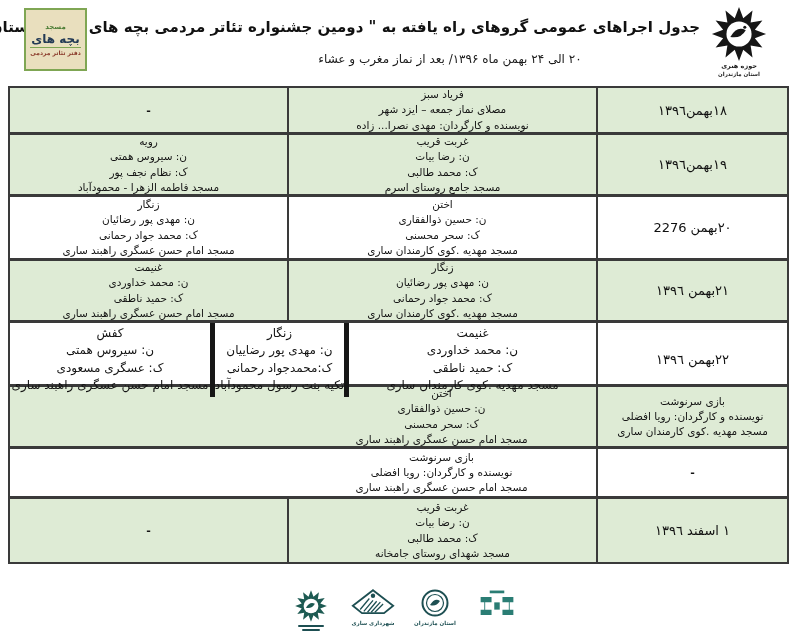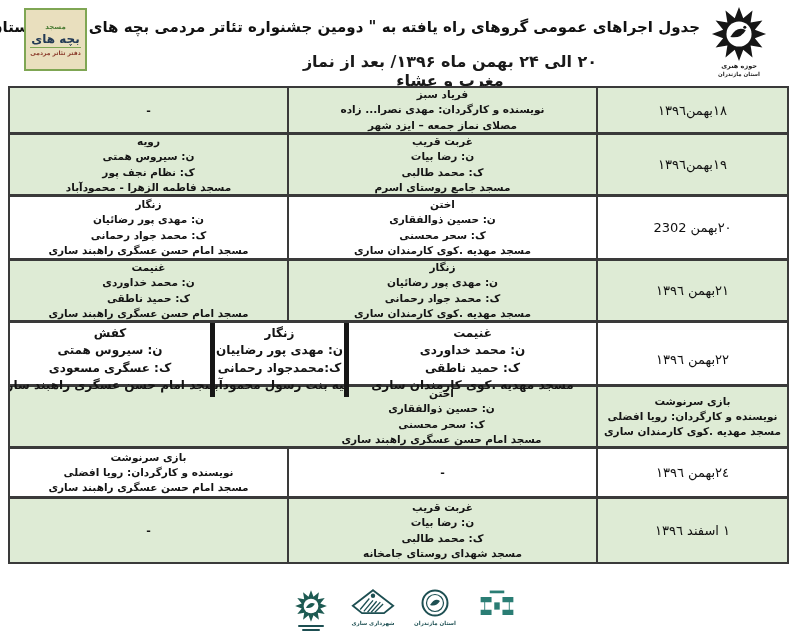--- a/index.html
+++ b/index.html
@@ -19,21 +19,21 @@
     overflow:hidden;
   }
   
   .title{
     position:absolute;top:18px;left:100px;width:600px;
     text-align:center;font-size:15px;font-weight:700;color:#111;
     white-space:nowrap;
   }
   .subtitle{
     position:absolute;top:52px;left:290px;width:320px;
-    text-align:center;font-size:16px;font-weight:700;color:#1a1a1a;
+    text-align:center;font-size:12px;font-weight:400;color:#1a1a1a;
   }
   
   .badge{
     position:absolute;top:8px;left:24px;width:63px;height:63px;
     background:#e9dfbe;border:2px solid #7fa653;
     display:flex;flex-direction:column;justify-content:center;align-items:center;
     gap:1px;
   }
   .badge .b-top{font-size:7px;font-weight:700;color:#4a7c34;}
   .badge .b-main{font-size:12px;font-weight:700;color:#233a55;}
@@ -56,21 +56,21 @@
   .trow-merged{display:grid;grid-template-columns:191px 1fr;}
   .bg-g{background:var(--green);}
   .bg-w{background:#ffffff;}
   .h44{height:44px}.h62{height:62px}.h64{height:64px}.h50{height:50px}.h66{height:66px}
   .cell{
     display:flex;flex-direction:column;justify-content:center;align-items:center;
     padding:2px 4px;overflow:hidden;
   }
   .c-date,.c-mid{border-left:2px solid var(--line);}
   .date-txt{font-size:13px;font-weight:400;color:#101010;letter-spacing:.5px;}
-  .ln{font-size:10.5px;font-weight:700;color:var(--ink);line-height:1.45;white-space:nowrap;}
+  .ln{font-size:10.5px;font-weight:400;color:var(--ink);line-height:1.45;white-space:nowrap;}
   .dash{font-size:11px;font-weight:700;color:var(--ink);}
   
   .subrow{display:grid;grid-template-columns:252px 134px 1fr;height:100%;}
   .sub-a,.sub-b{border-left:5px solid #161616;}
   .subrow .ln{font-size:12px;}
   
   .footer{
     position:absolute;top:589px;left:287px;
     display:flex;gap:14px;align-items:flex-start;
   }
@@ -103,22 +103,22 @@
 </div>
 
 <div class="tbl">
 
   <div class="trow h44 bg-g">
     <div class="cell c-date">
       <span class="date-txt">۱۸بهمن۱۳۹٦</span>
     </div>
     <div class="cell c-mid">
       <div class="ln">فریاد سبز</div>
+      <div class="ln">مصلای نماز جمعه – ایزد شهر</div>
       <div class="ln">نویسنده و کارگردان: مهدی نصرا... زاده</div>
-      <div class="ln">مصلای نماز جمعه – ایزد شهر</div>
     </div>
     <div class="cell">
       <span class="dash">-</span>
     </div>
   </div>
 
   <div class="trow h62 bg-g">
     <div class="cell c-date">
       <span class="date-txt">۱۹بهمن۱۳۹٦</span>
     </div>
@@ -131,21 +131,21 @@
     <div class="cell">
       <div class="ln">رویه</div>
       <div class="ln">ن: سیروس همتی</div>
       <div class="ln">ک: نظام نجف پور</div>
       <div class="ln">مسجد فاطمه الزهرا - محمودآباد</div>
     </div>
   </div>
 
   <div class="trow h64 bg-w">
     <div class="cell c-date">
-      <span class="date-txt">۲۰بهمن 2302</span>
+      <span class="date-txt">۲۰بهمن 2276</span>
     </div>
     <div class="cell c-mid">
       <div class="ln">اختن</div>
       <div class="ln">ن: حسین ذوالفقاری</div>
       <div class="ln">ک: سحر محسنی</div>
       <div class="ln">مسجد مهدیه .کوی کارمندان ساری</div>
     </div>
     <div class="cell">
       <div class="ln">زنگار</div>
       <div class="ln">ن: مهدی پور رضائیان</div>
@@ -206,23 +206,20 @@
     </div>
     <div class="cell">
       <div class="ln">اختن</div>
       <div class="ln">ن: حسین ذوالفقاری</div>
       <div class="ln">ک: سحر محسنی</div>
       <div class="ln">مسجد امام حسن عسگری راهبند ساری</div>
     </div>
   </div>
 
   <div class="trow h50 bg-w">
-    <div class="cell c-date">
-      <span class="date-txt">۲٤بهمن ۱۳۹٦</span>
-    </div>
     <div class="cell c-mid">
       <span class="dash">-</span>
     </div>
     <div class="cell">
       <div class="ln">بازی سرنوشت</div>
       <div class="ln">نویسنده و کارگردان: رویا افضلی</div>
       <div class="ln">مسجد امام حسن عسگری راهبند ساری</div>
     </div>
   </div>
 

